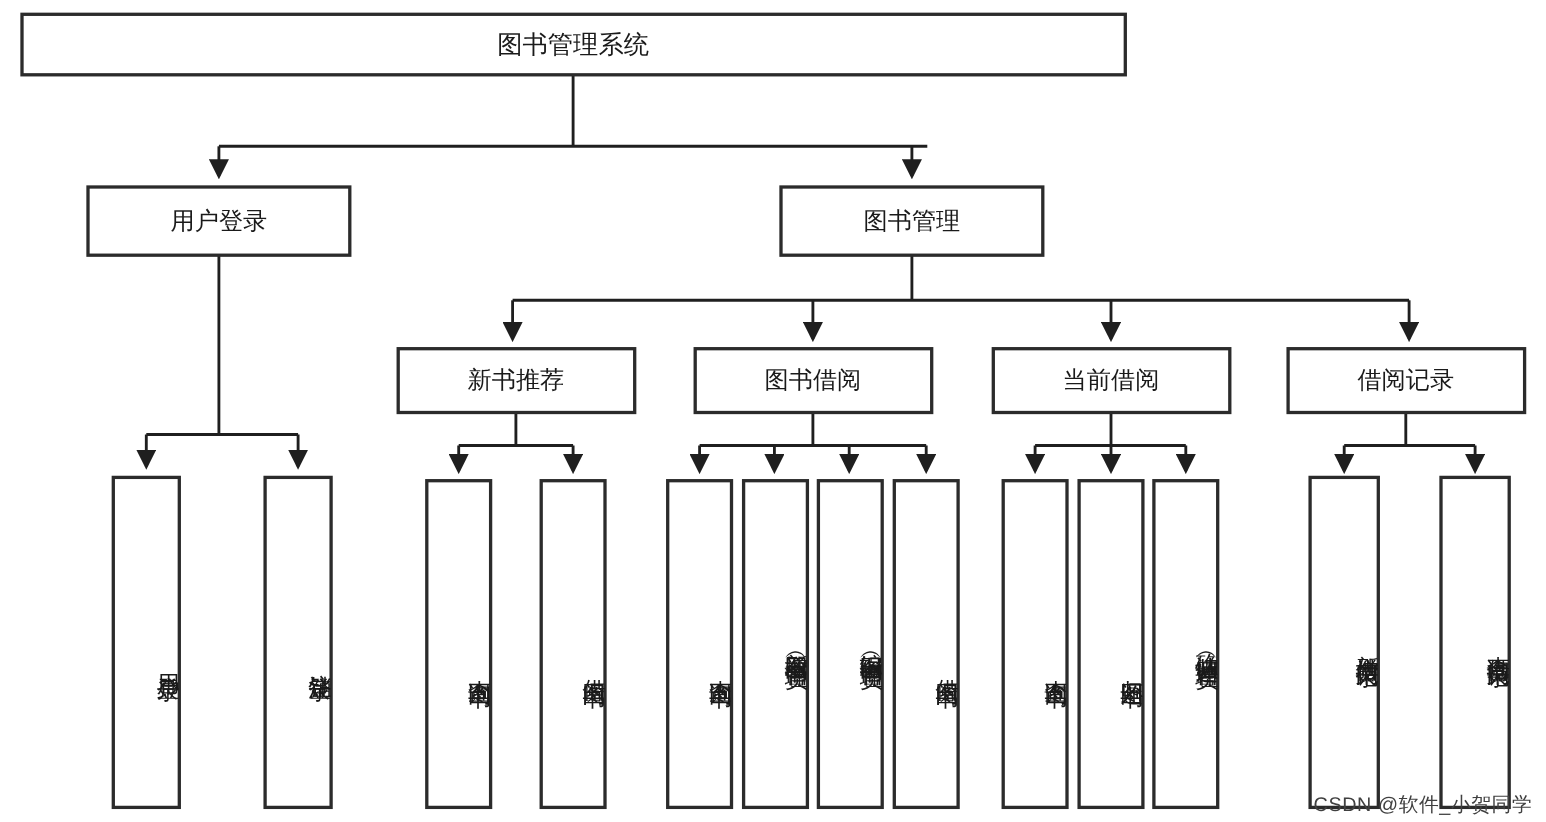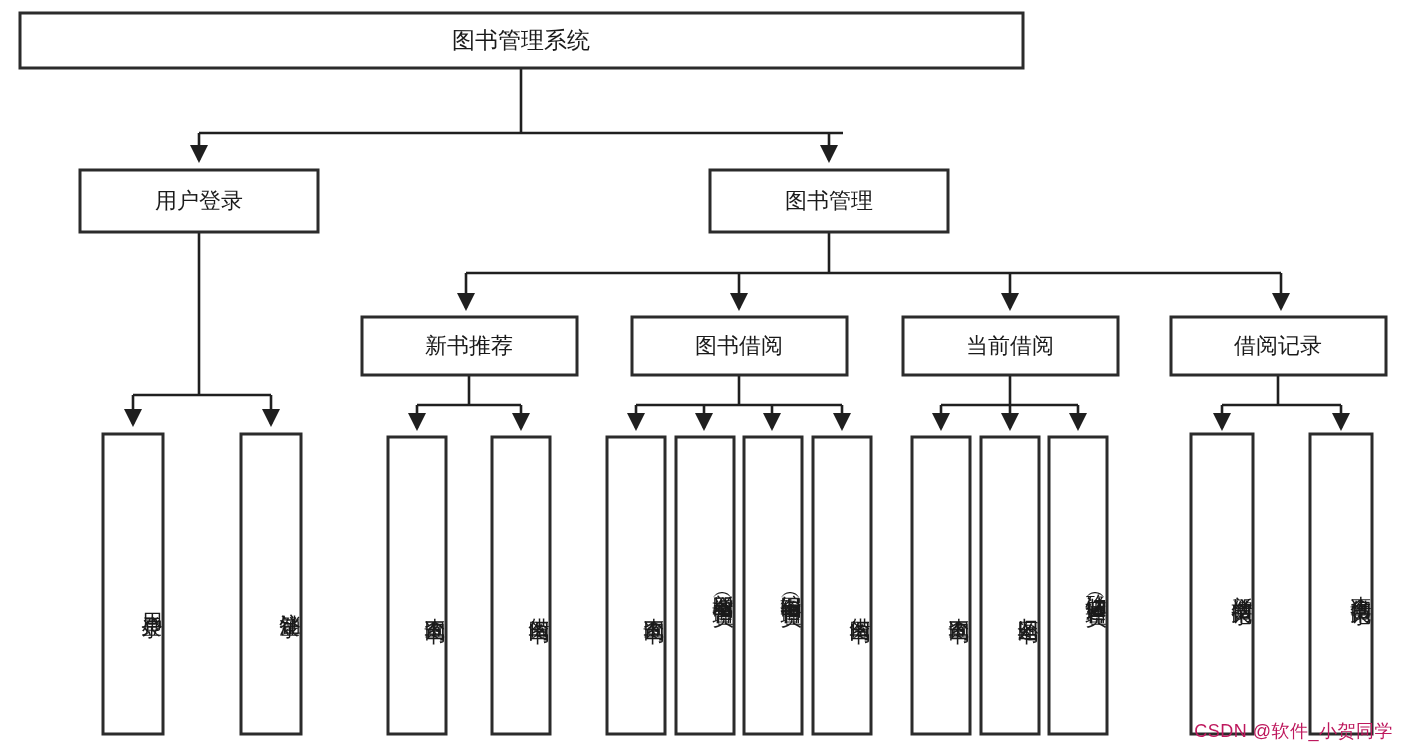--- a/index.html
+++ b/index.html
@@ -66,21 +66,21 @@
     white-space: nowrap;
     text-align: center;
     pointer-events: none;
   }
   .watermark {
     position: absolute;
     right: 12px;
     bottom: 4px;
     font-family: "Liberation Sans", "DejaVu Sans", sans-serif;
     font-size: 18px;
-    color: #be185d;
+    color: #404040;
     letter-spacing: 0.5px;
     white-space: nowrap;
   }
 </style>
 </head>
 <body>
 
 <div id="diagram-root">
 
   <svg id="diagram-svg" viewBox="0 0 1405 747">

